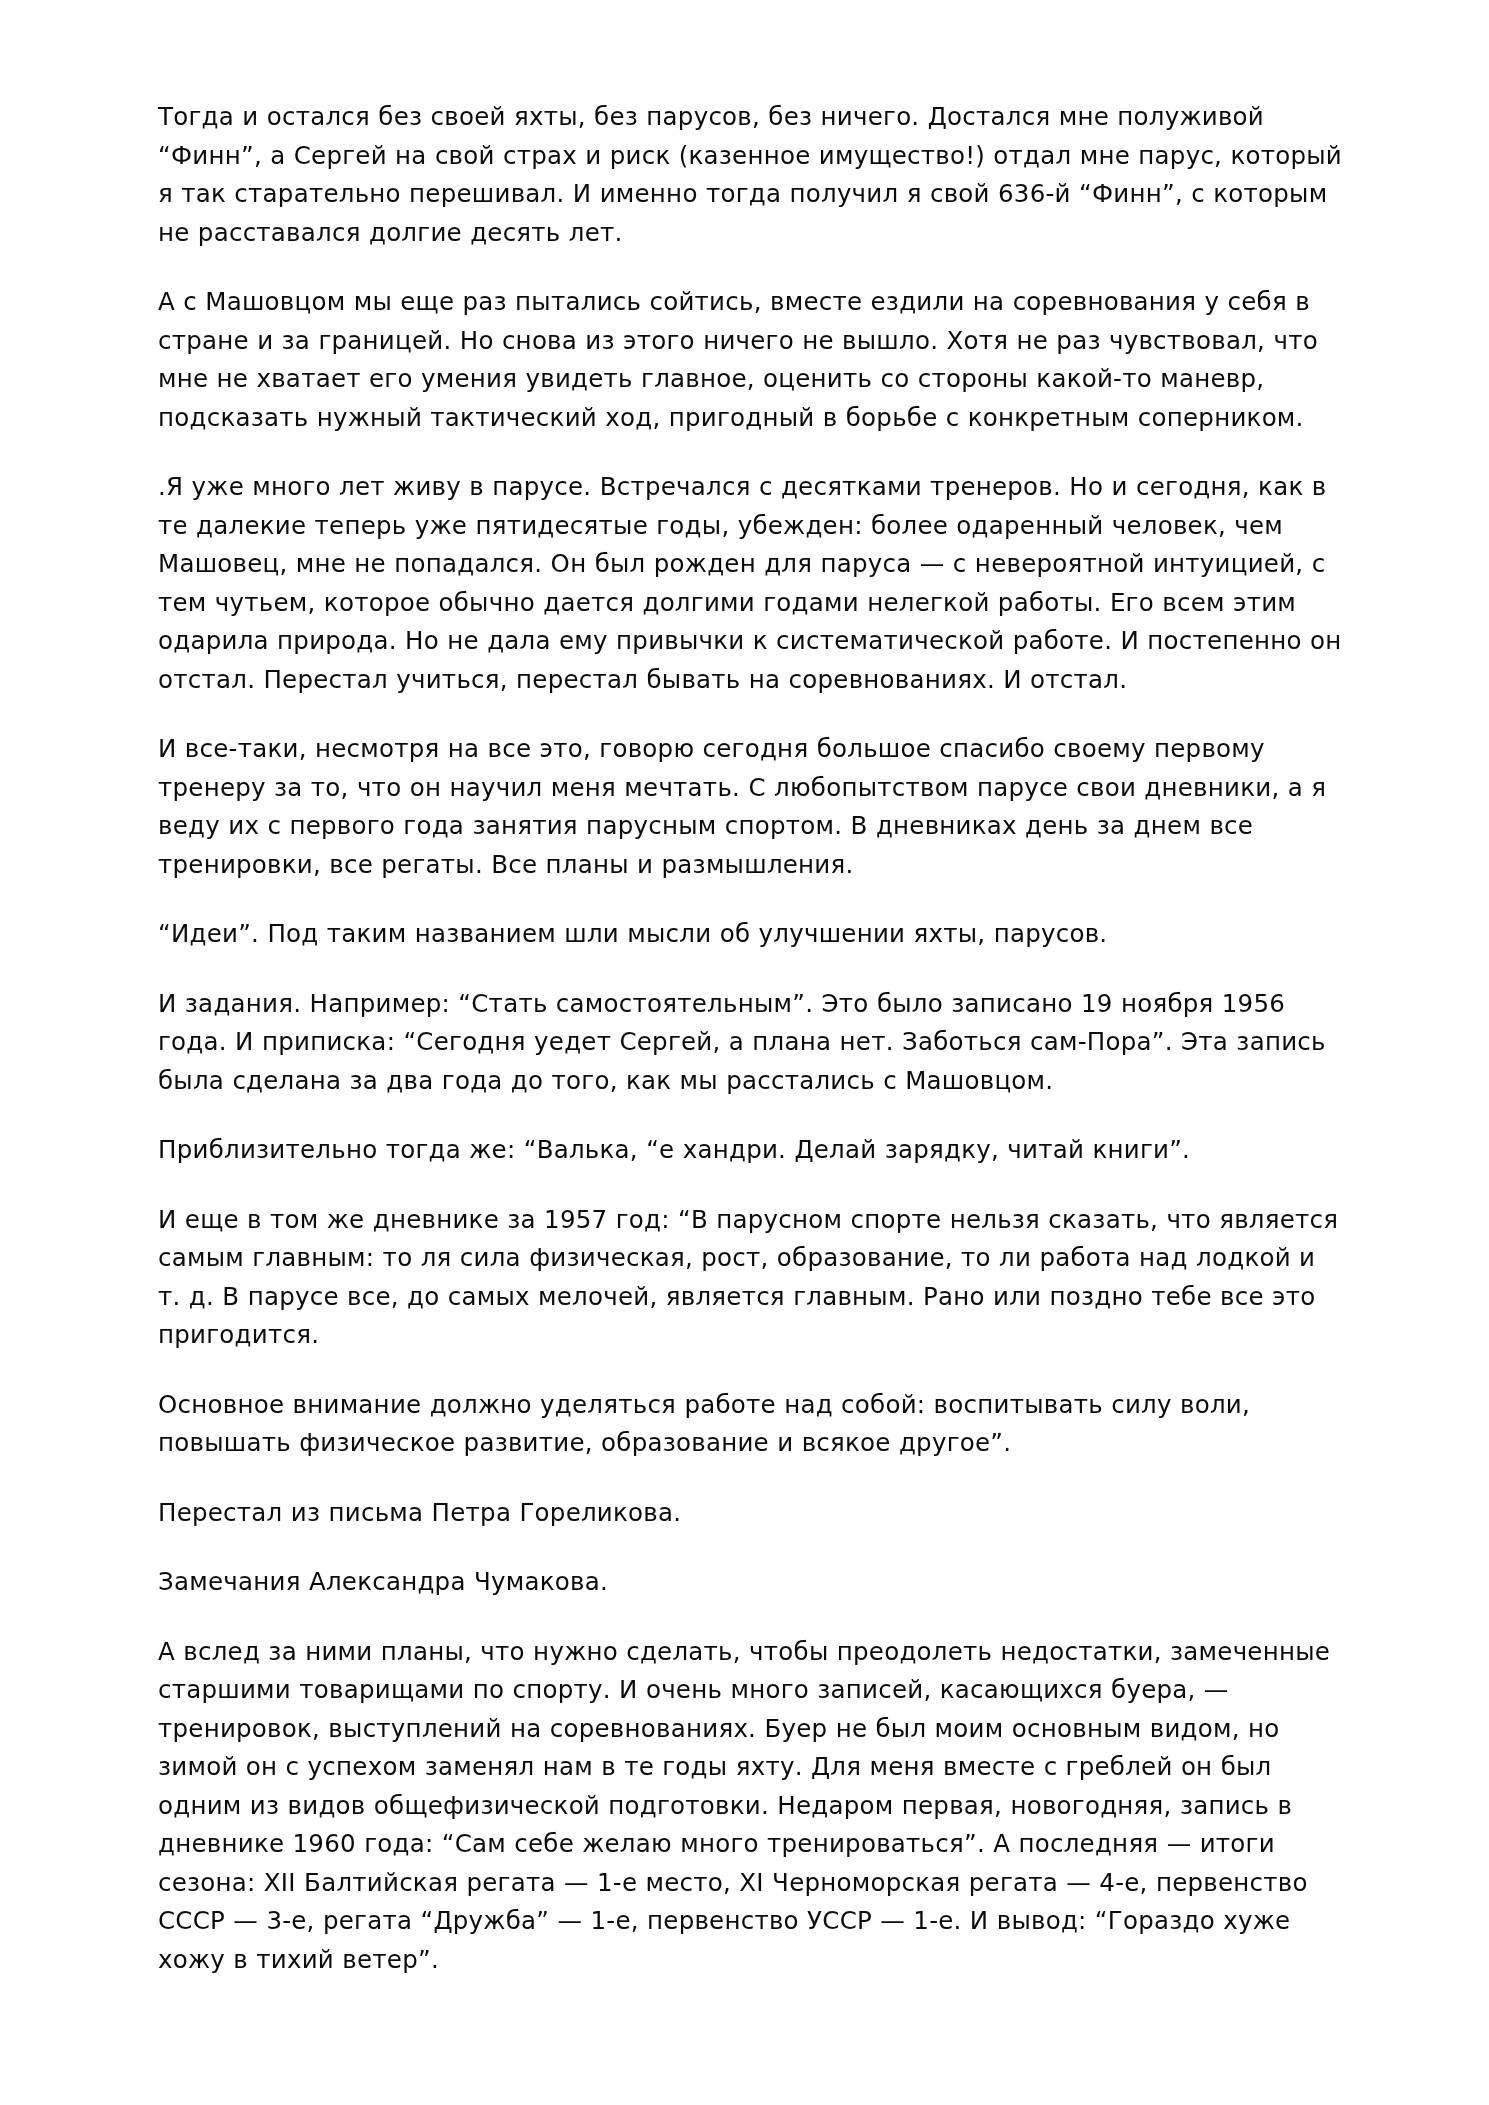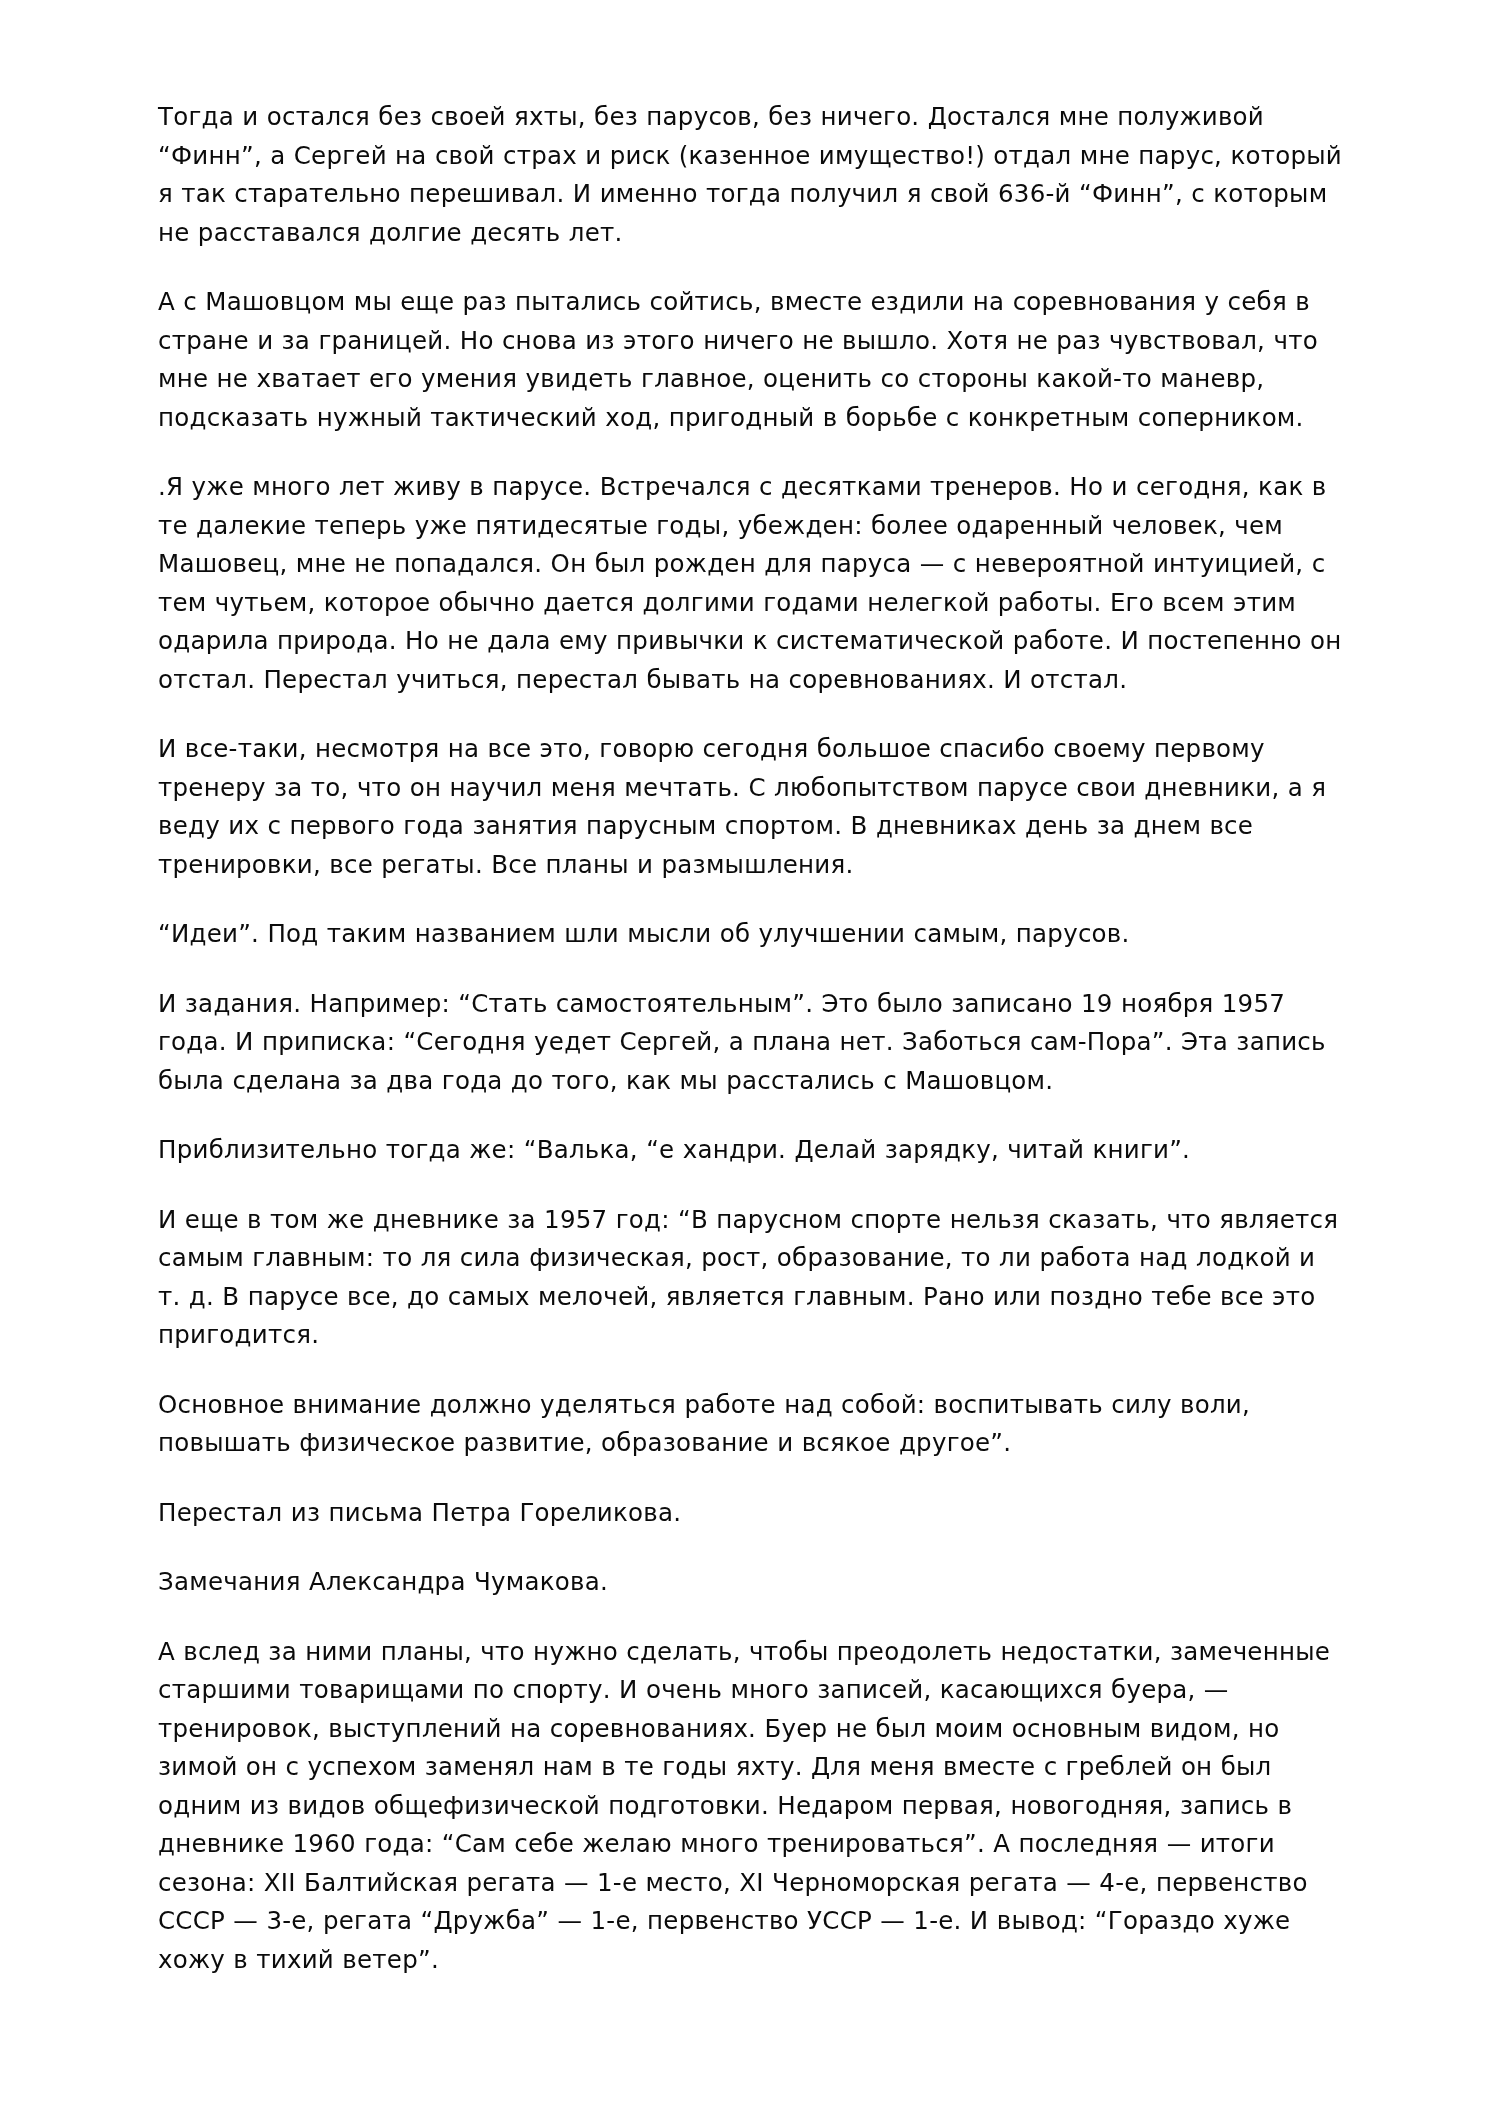--- a/index.html
+++ b/index.html
@@ -45,22 +45,22 @@
 </head>
 <body>
 
 <div class="page">
   <div class="text-column">
 
     <p class="para">Тогда и остался без своей яхты, без парусов, без ничего. Достался мне полуживой “Финн”, а Сергей на свой страх и риск (казенное имущество!) отдал мне парус, который я так старательно перешивал. И именно тогда получил я свой 636-й “Финн”, с которым не расставался долгие десять лет.</p>
     <p class="para">А с Машовцом мы еще раз пытались сойтись, вместе ездили на соревнования у себя в стране и за границей. Но снова из этого ничего не вышло. Хотя не раз чувствовал, что мне не хватает его умения увидеть главное, оценить со стороны какой-то маневр, подсказать нужный тактический ход, пригодный в борьбе с конкретным соперником.</p>
     <p class="para">.Я уже много лет живу в парусе. Встречался с десятками тренеров. Но и сегодня, как в те далекие теперь уже пятидесятые годы, убежден: более одаренный человек, чем Машовец, мне не попадался. Он был рожден для паруса — с невероятной интуицией, с тем чутьем, которое обычно дается долгими годами нелегкой работы. Его всем этим одарила природа. Но не дала ему привычки к систематической работе. И постепенно он отстал. Перестал учиться, перестал бывать на соревнованиях. И отстал.</p>
     <p class="para">И все-таки, несмотря на все это, говорю сегодня большое спасибо своему первому тренеру за то, что он научил меня мечтать. С любопытством парусе свои дневники, а я веду их с первого года занятия парусным спортом. В дневниках день за днем все тренировки, все регаты. Все планы и размышления.</p>
-    <p class="para">“Идеи”. Под таким названием шли мысли об улучшении самым, парусов.</p>
-    <p class="para">И задания. Например: “Стать самостоятельным”. Это было записано 19 ноября 1957 года. И приписка: “Сегодня уедет Сергей, а плана нет. Заботься сам-Пора”. Эта запись была сделана за два года до того, как мы расстались с Машовцом.</p>
+    <p class="para">“Идеи”. Под таким названием шли мысли об улучшении яхты, парусов.</p>
+    <p class="para">И задания. Например: “Стать самостоятельным”. Это было записано 19 ноября 1956 года. И приписка: “Сегодня уедет Сергей, а плана нет. Заботься сам-Пора”. Эта запись была сделана за два года до того, как мы расстались с Машовцом.</p>
     <p class="para">Приблизительно тогда же: “Валька, “е хандри. Делай зарядку, читай книги”.</p>
     <p class="para">И еще в том же дневнике за 1957 год: “В парусном спорте нельзя сказать, что является самым главным: то ля сила физическая, рост, образование, то ли работа над лодкой и т. д. В парусе все, до самых мелочей, является главным. Рано или поздно тебе все это пригодится.</p>
     <p class="para">Основное внимание должно уделяться работе над собой: воспитывать силу воли, повышать физическое развитие, образование и всякое другое”.</p>
     <p class="para">Перестал из письма Петра Гореликова.</p>
     <p class="para">Замечания Александра Чумакова.</p>
     <p class="para">А вслед за ними планы, что нужно сделать, чтобы преодолеть недостатки, замеченные старшими товарищами по спорту. И очень много записей, касающихся буера, — тренировок, выступлений на соревнованиях. Буер не был моим основным видом, но зимой он с успехом заменял нам в те годы яхту. Для меня вместе с греблей он был одним из видов общефизической подготовки. Недаром первая, новогодняя, запись в дневнике 1960 года: “Сам себе желаю много тренироваться”. А последняя — итоги сезона: XII Балтийская регата — 1-е место, XI Черноморская регата — 4-е, первенство СССР — 3-е, регата “Дружба” — 1-е, первенство УССР — 1-е. И вывод: “Гораздо хуже хожу в тихий ветер”.</p>
 
   </div>
 </div>
 

